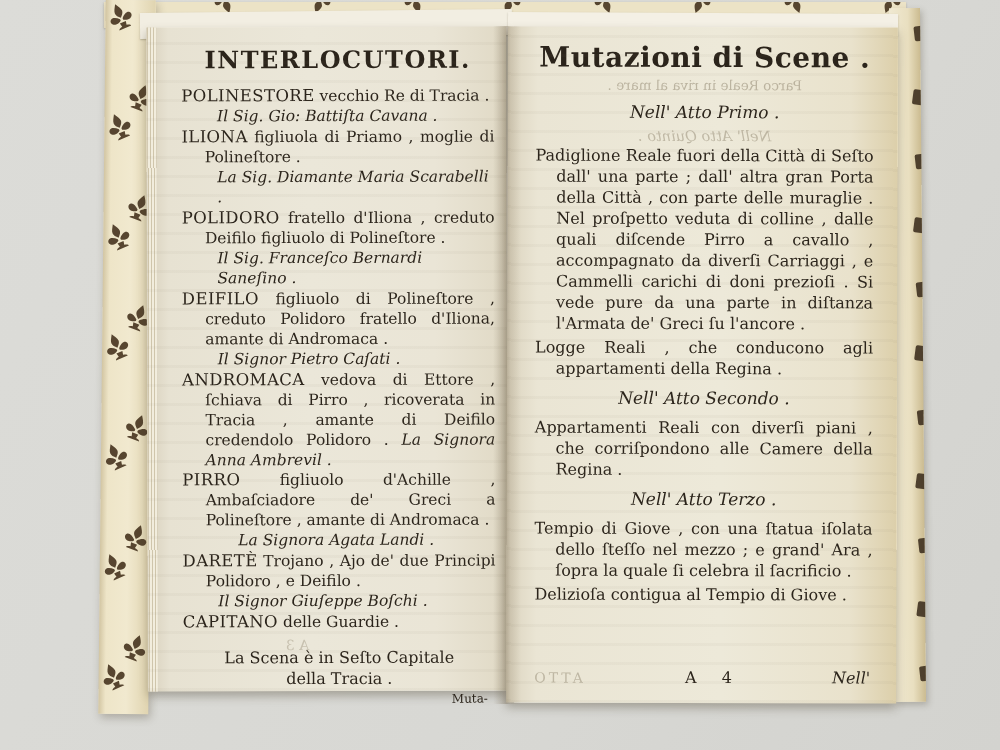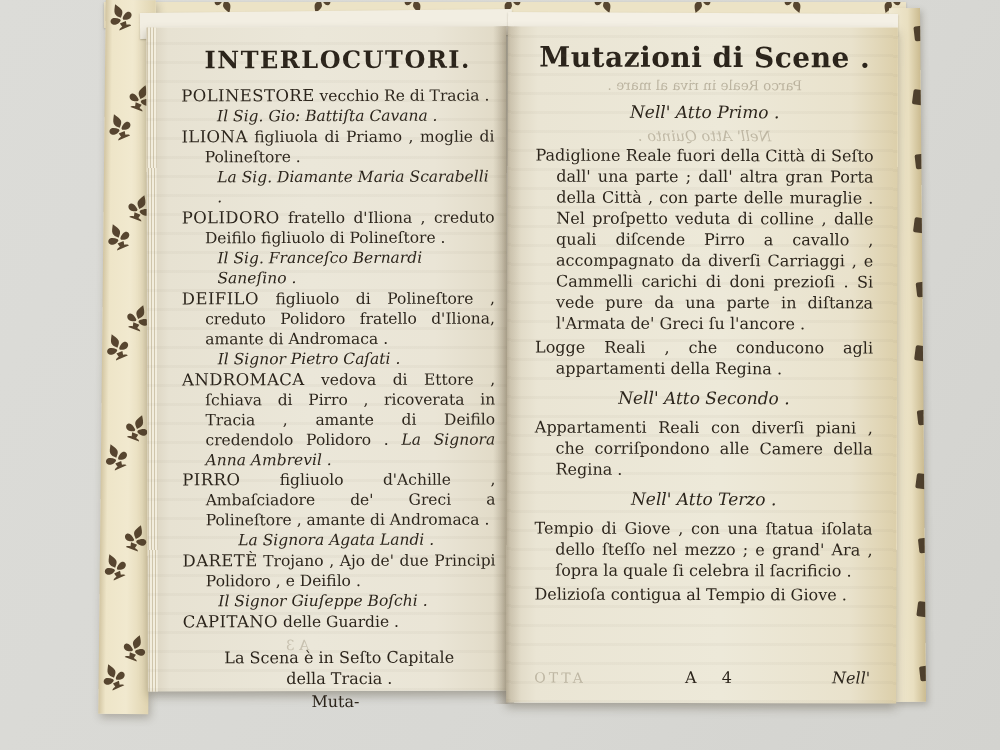--- a/index.html
+++ b/index.html
@@ -39,21 +39,21 @@
   
   .inner-l{position:absolute;left:35px;right:12px;top:18px;bottom:10px}
   .lp-title{font-size:24px;font-weight:bold;letter-spacing:1.5px;text-align:center;margin:0 0 12px;white-space:nowrap}
   .cast{font-size:15.5px;line-height:20px;margin-top:4px}
   .role{margin:0;padding-left:1.5em;text-indent:-1.5em;text-align:justify}
   .rname{font-size:16.5px;letter-spacing:.4px}
   .perf{font-style:italic;margin:0 0 1px 2.3em;line-height:20px}
   .perf-c{margin-left:3.6em}
   .perf-inline{font-style:italic}
   .scene-note{width:232px;margin:15px auto 0;text-align:center;font-size:16px;line-height:21px}
-  .catchword-l{text-align:center;font-size:16px;margin:3px 8px 0 0}
+  .catchword-l{text-align:right;font-size:12px;margin:3px 8px 0 0}
 
   
   .inner-r{position:absolute;left:28px;right:24px;top:14px;bottom:42px}
   .rp-title{font-size:28px;font-weight:bold;text-align:center;letter-spacing:.5px;margin:0;white-space:nowrap}
   .heading{font-style:italic;font-weight:normal;text-align:center;font-size:17px;margin:9px 0}
   .rpara{font-size:16px;line-height:21px;margin:0 0 3px;padding-left:1.3em;text-indent:-1.3em;text-align:justify}
   .rp-bottom{position:absolute;left:28px;right:26px;bottom:16px;display:flex;justify-content:space-between;align-items:baseline;font-size:16px}
   .sig{word-spacing:18px;letter-spacing:1px}
   .catch-r{font-style:italic}
 

